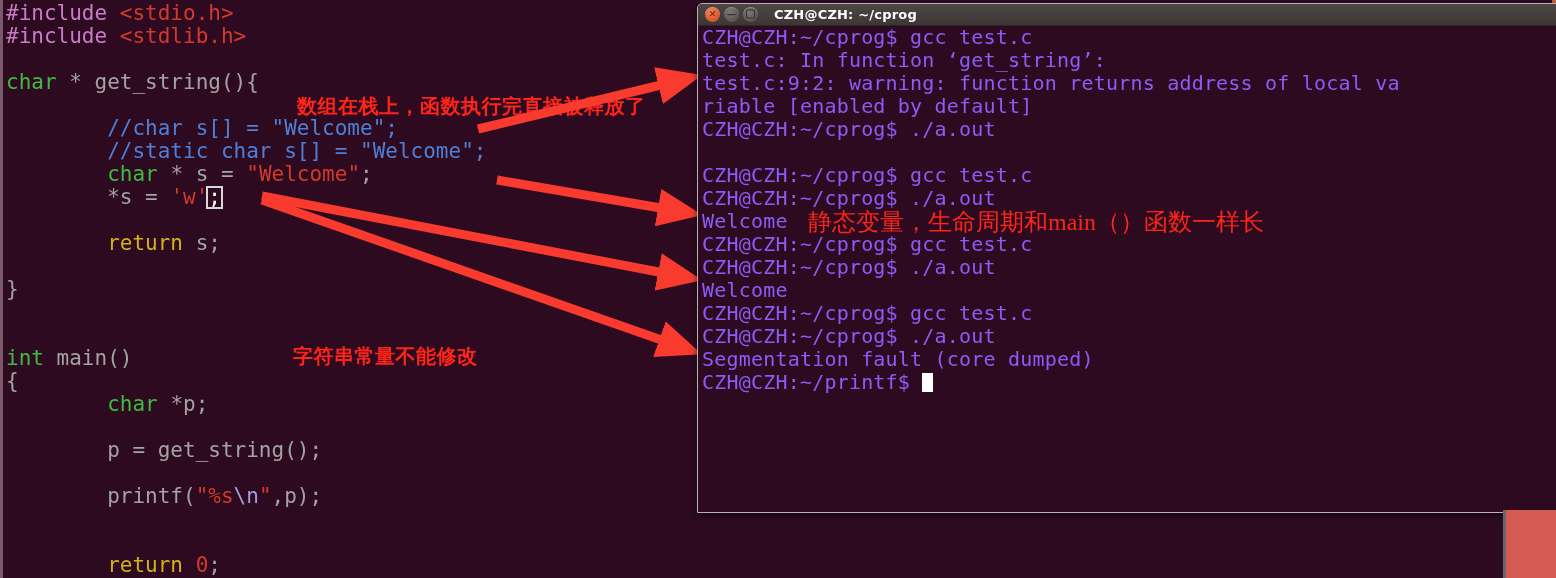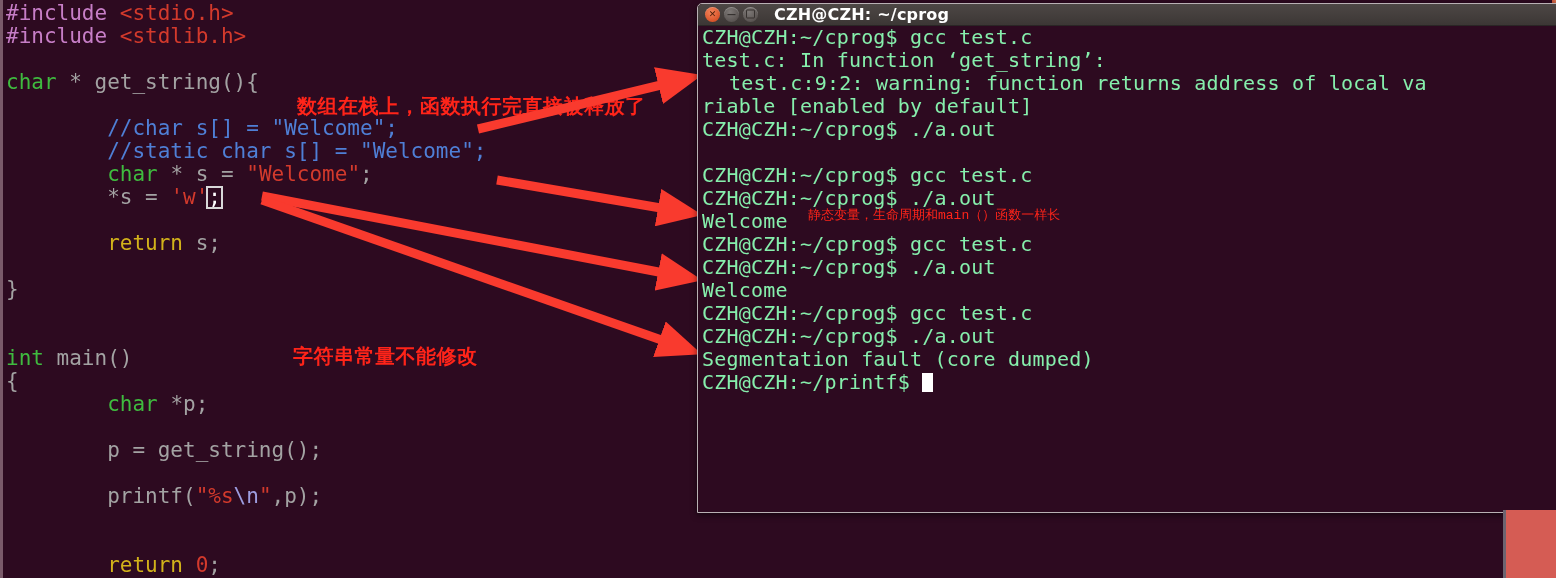--- a/index.html
+++ b/index.html
@@ -119,54 +119,54 @@
   .wbtn.max   { background: radial-gradient(circle at 40% 33%, #7d7876, #5b5553 70%); color:#34302e; }
   .wbtn .glyph { font-size: 9px; font-weight: 700; transform: translateY(-0.5px); }
   .wbtn.max .glyph {
     width: 7px; height: 7px;
     border: 1.5px solid #36312f;
     border-radius: 1px;
   }
   #window-title {
     color: #ffffff;
     font-family: "DejaVu Sans", "Liberation Sans", sans-serif;
-    font-size: 16px;
+    font-size: 13px;
     font-weight: 700;
     margin-left: 12px;
     letter-spacing: 0.2px;
   }
   #term-body {
     position: relative;
     height: 485px;
     background: #2d0a20;
     overflow: hidden;
     padding: 3px 0 0 4px;
   }
   .term-line {
     position: absolute;
     left: 4px;
     white-space: pre;
-    color: #86efac;
+    color: #8b5cf6;
     font-family: "DejaVu Sans Mono", "Liberation Mono", monospace;
     font-size: 20px;
     line-height: 23px;
     letter-spacing: 0.2px;
   }
   .term-cursor {
     display: inline-block;
     width: 11px;
     height: 19px;
     background: #ffffff;
     vertical-align: -3px;
   }
   .term-annot {
     position: absolute;
     color: #ff2419;
-    font-family: Liberation Mono, monospace;
-    font-size: 13px;
+    font-family: Liberation Serif, serif;
+    font-size: 24px;
     white-space: nowrap;
   }
 
   
   #side-panel {
     position: absolute;
     right: 0;
     bottom: 0;
     width: 50px;
     height: 68px;
@@ -251,21 +251,21 @@
       <div class="wbtn max">
         <span class="glyph"></span>
       </div>
       <div id="window-title">CZH@CZH: ~/cprog</div>
     </div>
 
     <div id="term-body">
       <div id="term-lines">
           <div class="term-line" style="top: 0px;">CZH@CZH:~/cprog$ gcc test.c</div>
           <div class="term-line" style="top: 23px;">test.c: In function ‘get_string’:</div>
-          <div class="term-line" style="top: 46px; margin-left: 27px;">test.c:9:2: warning: function returns address of local va</div>
+          <div class="term-line" style="top: 46px;">test.c:9:2: warning: function returns address of local va</div>
           <div class="term-line" style="top: 69px;">riable [enabled by default]</div>
           <div class="term-line" style="top: 92px;">CZH@CZH:~/cprog$ ./a.out</div>
           <div class="term-line" style="top: 115px;">&nbsp;</div>
           <div class="term-line" style="top: 138px;">CZH@CZH:~/cprog$ gcc test.c</div>
           <div class="term-line" style="top: 161px;">CZH@CZH:~/cprog$ ./a.out</div>
           <div class="term-line" style="top: 184px;">Welcome</div>
           <div class="term-line" style="top: 207px;">CZH@CZH:~/cprog$ gcc test.c</div>
           <div class="term-line" style="top: 230px;">CZH@CZH:~/cprog$ ./a.out</div>
           <div class="term-line" style="top: 253px;">Welcome</div>
           <div class="term-line" style="top: 276px;">CZH@CZH:~/cprog$ gcc test.c</div>

